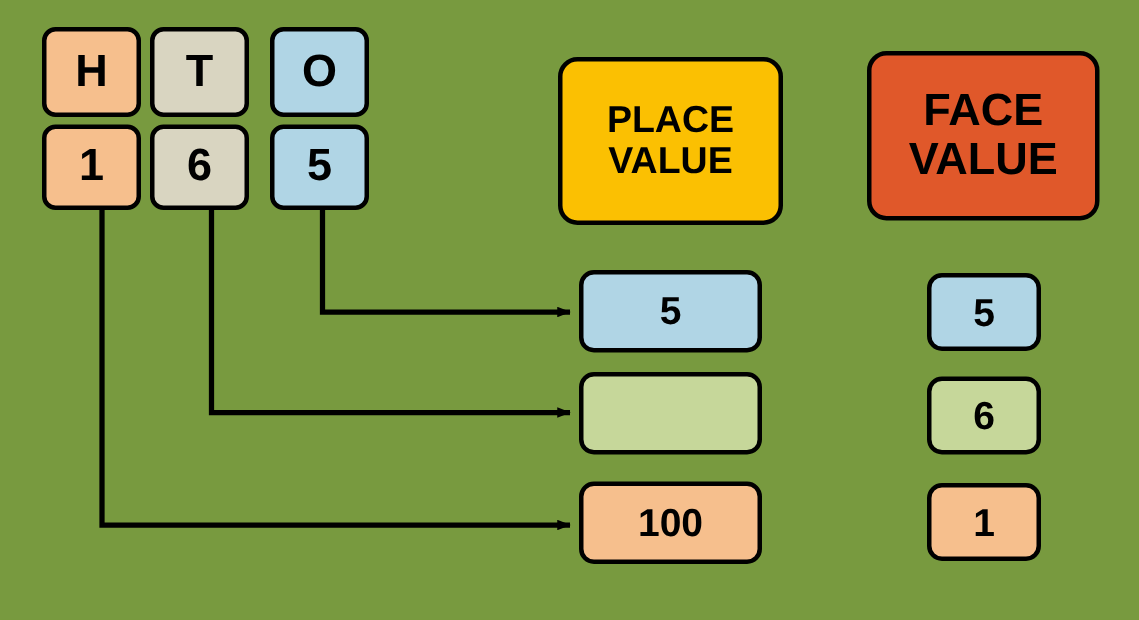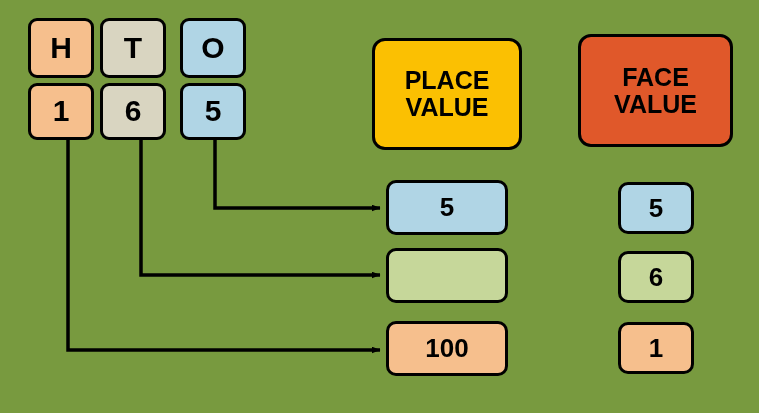--- a/index.html
+++ b/index.html
@@ -65,21 +65,21 @@
     height: 112px;
     font-size: 25px;
     flex-direction: column;
     border-radius: 13px;
   }
   #face-title {
     left: 578px;
     top: 34px;
     width: 155px;
     height: 113px;
-    font-size: 25px;
+    font-size: 30px;
     flex-direction: column;
     border-radius: 13px;
   }
 
   
   .pv-box {
     left: 386px;
     width: 122px;
     height: 55px;
     font-size: 26px;

